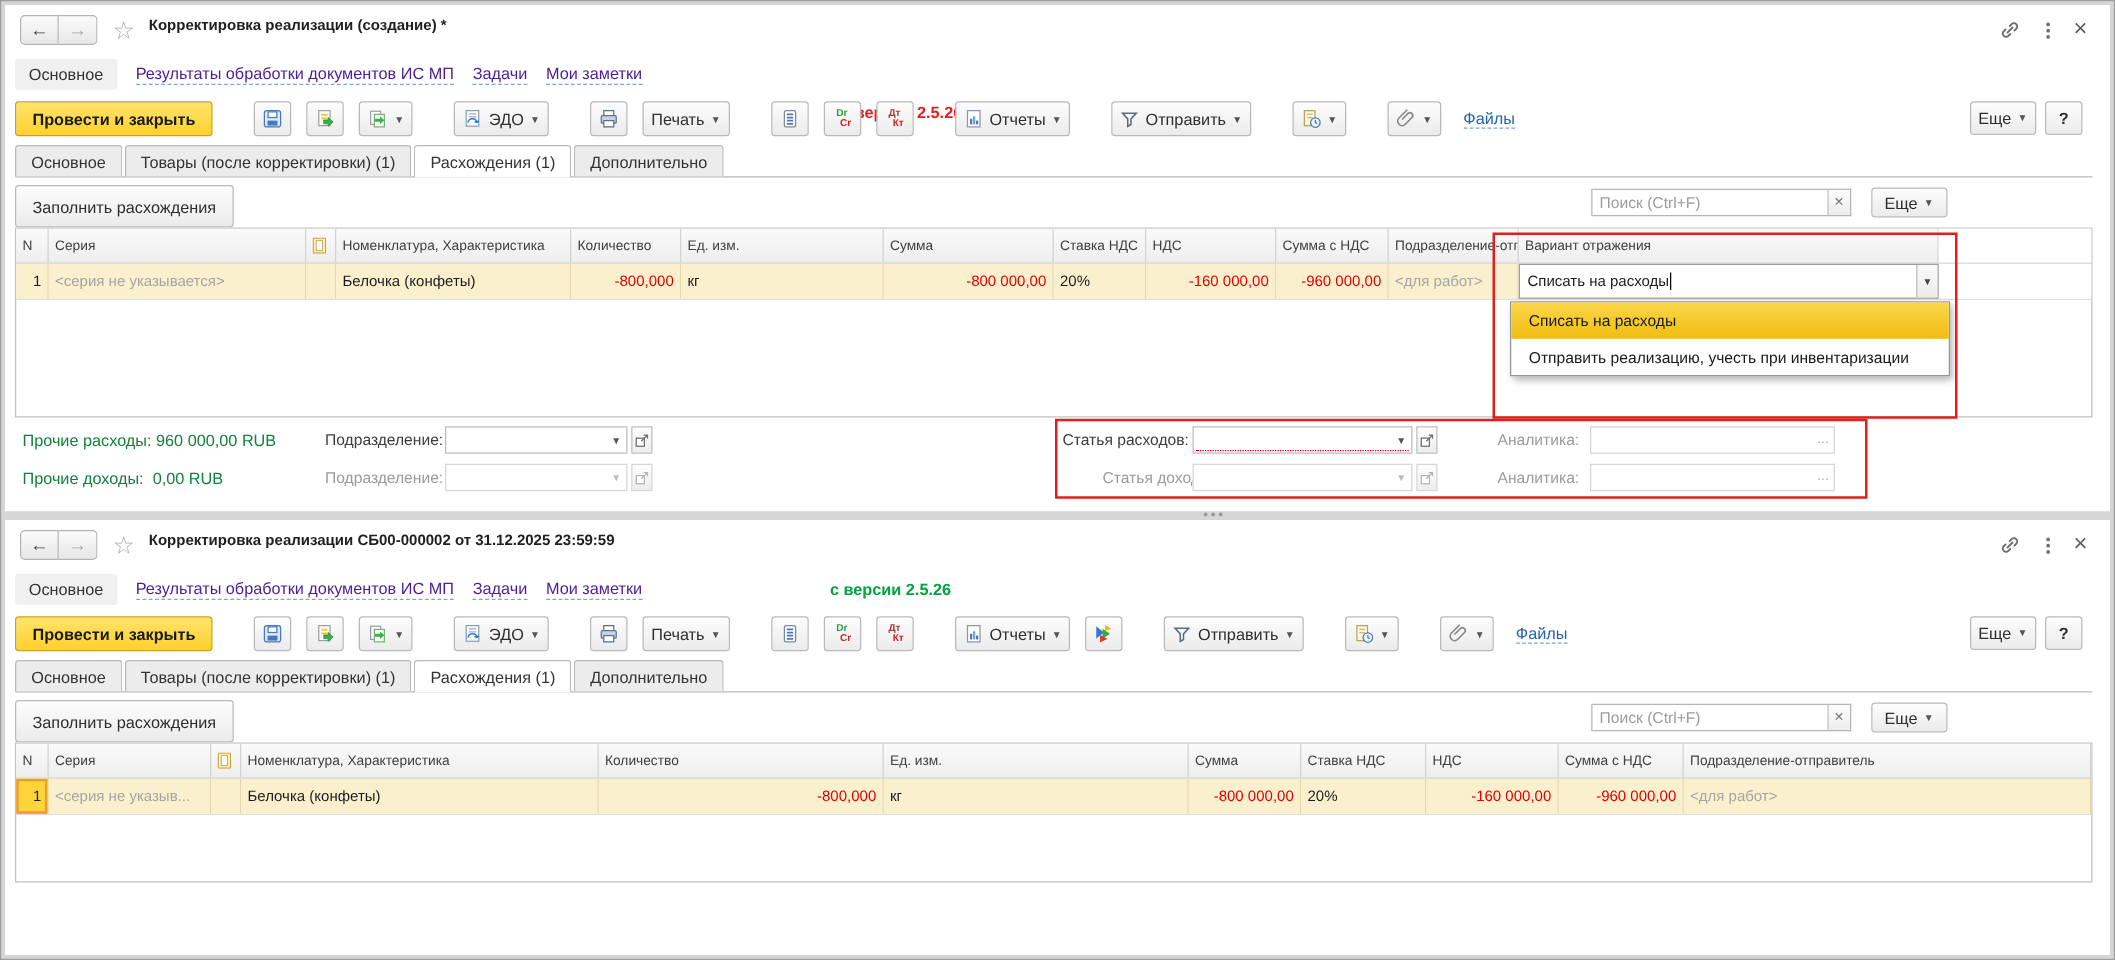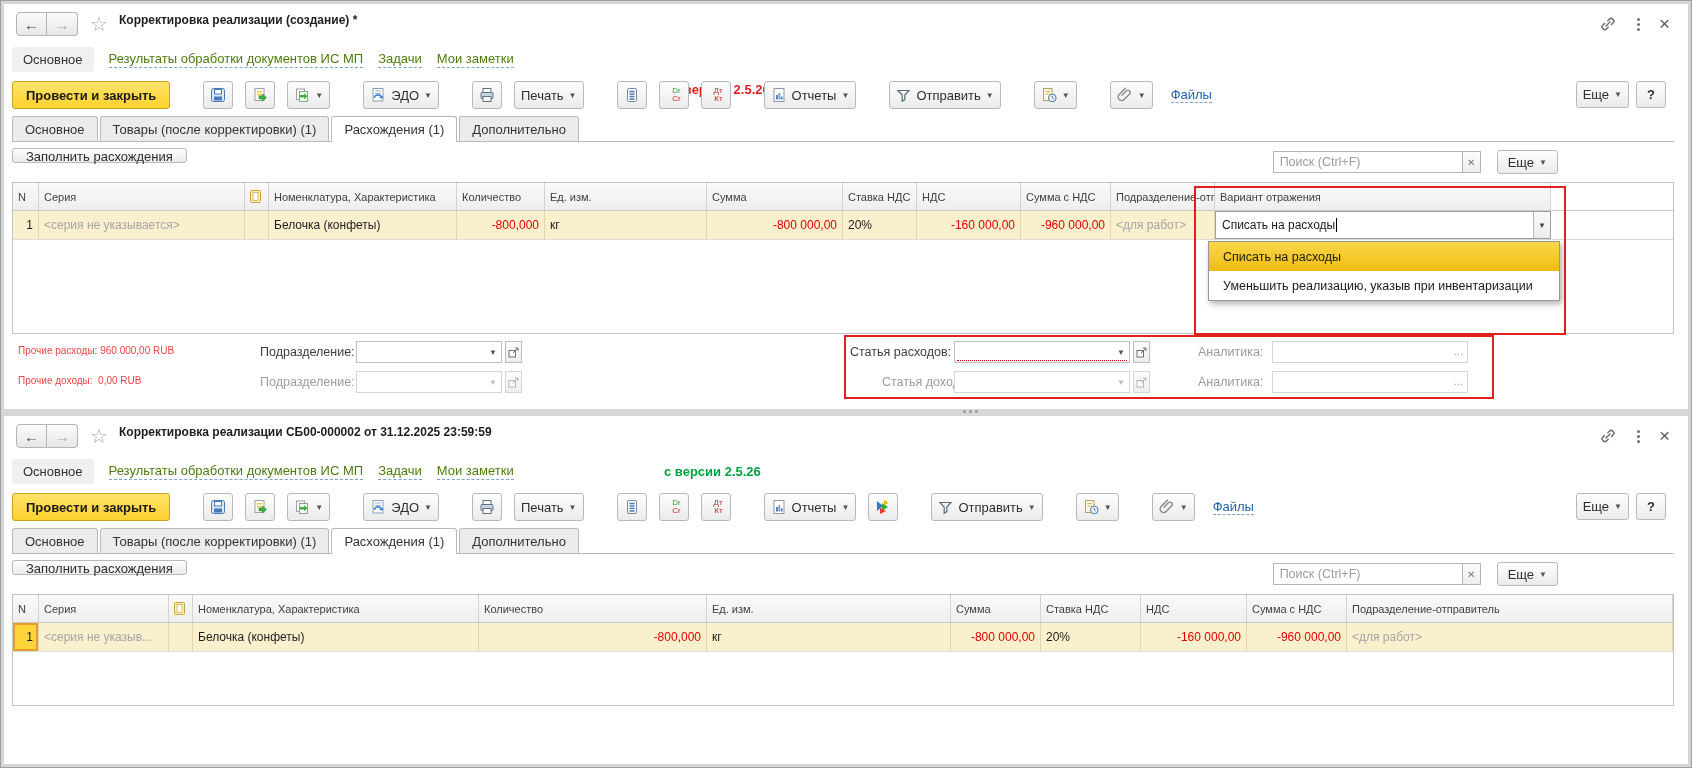--- a/index.html
+++ b/index.html
@@ -22,43 +22,43 @@
   .star { position:absolute; left:86px; top:8px; font-size:20px; color:#ababab; }
   .wtitle { position:absolute; left:115px; top:9px; font-size:12px; font-weight:bold; color:#1f1f1f; white-space:nowrap; }
   .wctl { position:absolute; right:18px; top:10px; display:flex; align-items:center; gap:17px; }
   .kebab { display:flex; flex-direction:column; gap:2px; padding:2px; }
   .kebab i { width:3px; height:3px; background:#6e6e6e; border-radius:50%; }
   .wclose { font-size:19px; color:#5c5c5c; line-height:14px; }
 
   
   .nav { position:absolute; left:8px; top:42px; height:26px; display:flex; align-items:center; gap:15px; font-size:13px; }
   .nav-active { background:#f0f0f0; border-radius:3px; padding:5px 11px; color:#333; }
-  .navlink { color:#4d7c0f; border-bottom:1px dashed #7ba4cf; cursor:pointer; padding-bottom:1px; white-space:nowrap; }
+  .navlink { color:#4c1d95; border-bottom:1px dashed #7ba4cf; cursor:pointer; padding-bottom:1px; white-space:nowrap; }
   .vnote { position:absolute; left:660px; top:48px; font-size:13px; font-weight:bold; }
   .vnote-red { color:#e01f1f;margin-top:30px; } .vnote-green { color:#00a33e; }
 
   
   .toolbar { position:absolute; left:8px; top:76px; height:30px; display:flex; align-items:center; gap:12px; }
   .gap { width:9px; }
   .btn-primary { height:28px; padding:0 13px; background:linear-gradient(#ffe36a,#ffd12e); border:1px solid #c9a21c; border-radius:3px; font-weight:bold; font-size:13px; color:#1a1a1a; cursor:pointer; }
   .tbtn { height:28px; min-width:30px; padding:0 6px; background:linear-gradient(#fdfdfd,#ebebeb); border:1px solid #b9b9b9; border-radius:3px; display:flex; align-items:center; justify-content:center; gap:5px; font-size:13px; color:#2e2e2e; cursor:pointer; }
   .caret { font-size:8px; color:#555; }
   .tb-right { position:absolute; right:22px; top:77px; display:flex; gap:7px; }
   .tb-right .tbtn { height:27px; }
   .lnk { font-size:13px; color:#2264ad; border-bottom:1px dashed #7ba4cf; margin-left:6px; cursor:pointer; }
-  .ic2 { font-size:8px; font-weight:normal; line-height:8px; text-align:right; }
+  .ic2 { font-size:8px; font-weight:bold; line-height:8px; text-align:center; }
 
   
   .tabs { position:absolute; left:8px; right:14px; top:112px; height:26px; display:flex; gap:2px; border-bottom:1px solid #b9b9b9; align-items:flex-end; }
   .tab { height:25px; padding:0 12px; display:flex; align-items:center; font-size:13px; color:#333; background:#ececec; border:1px solid #b9b9b9; border-bottom:none; border-radius:3px 3px 0 0; cursor:pointer; white-space:nowrap; }
   .tab.active { background:#fff; height:26px; margin-bottom:-1px; }
 
   
   .cmd { position:absolute; left:8px; top:144px; display:flex; gap:6px; }
-  .cmdbtn { height:15px; padding:0 13px; background:linear-gradient(#fdfdfd,#ebebeb); border:1px solid #b9b9b9; border-radius:3px; font-size:13px; color:#2e2e2e; cursor:pointer; }
+  .cmdbtn { height:34px; padding:0 13px; background:linear-gradient(#fdfdfd,#ebebeb); border:1px solid #b9b9b9; border-radius:3px; font-size:13px; color:#2e2e2e; cursor:pointer; }
   .searchrow { position:absolute; top:146px; right:130px; display:flex; align-items:center; }
   .searchinput { width:190px; height:22px; border:1px solid #b5b5b5; font-size:12.5px; padding:0 6px; color:#333; font-family:"Liberation Sans",sans-serif; }
   .searchinput::placeholder { color:#9c9c9c; }
   .sclear { width:18px; height:22px; border:1px solid #b5b5b5; border-left:none; background:linear-gradient(#fdfdfd,#ededed); font-size:10px; color:#777; cursor:pointer; }
   .smore { margin-left:16px; height:24px; padding:0 10px; background:linear-gradient(#fdfdfd,#ebebeb); border:1px solid #b9b9b9; border-radius:3px; font-size:13px; color:#2e2e2e; display:flex; align-items:center; gap:5px; cursor:pointer; }
 
   
   .grid { position:absolute; left:8px; right:14px; top:178px; border:1px solid #c2c2c2; background:#fff; }
   .grid-top { height:152px; } .grid-bottom { height:112px; }
   .gh { display:flex; height:28px; background:linear-gradient(#fafafa,#eeeeee); border-bottom:1px solid #c9c9c9; font-size:11px; color:#3f3f3f; }
@@ -91,21 +91,21 @@
   .popup-item { height:29px; display:flex; align-items:center; padding-left:14px; font-size:12.5px; color:#1a1a1a; cursor:pointer; white-space:nowrap; }
   .popup-item.sel { background:linear-gradient(#fbd74a,#f1bc12); }
 
   
   .redrect { position:absolute; border:2px solid #e01f1f; z-index:6; pointer-events:none; }
   .rr1 { left:1190px; top:182px; width:372px; height:149px; }
   .rr2 { left:840px; top:331px; width:650px; height:64px; }
 
   
   .frow { position:absolute; left:0; right:0; height:24px; }
-  .ftext { position:absolute; font-size:10px; color:#ef4444; white-space:nowrap; }
+  .ftext { position:absolute; font-size:13px; color:#15803d; white-space:nowrap; }
   .flabel { position:absolute; font-size:12.5px; color:#3d3d3d; white-space:nowrap; }
   .flabel.dis { color:#9b9b9b; }
   .field { position:absolute; height:22px; border:1px solid #bdbdbd; background:#fff; }
   .field.dis { border-color:#d6d6d6; }
   .field .fi-caret { position:absolute; right:0; top:0; bottom:0; width:16px; display:flex; align-items:center; justify-content:center; font-size:8px; color:#555; cursor:pointer; }
   .field.dis .fi-caret { color:#bcbcbc; }
   .field.required::after { content:""; position:absolute; left:2px; right:2px; bottom:1px; border-bottom:1px dotted #cc0000; }
   .fi-dots { position:absolute; right:4px; top:3px; font-size:11px; color:#a9a9a9; cursor:pointer; }
   .openbtn { position:absolute; width:17px; height:22px; border:1px solid #bdbdbd; background:linear-gradient(#fdfdfd,#ededed); display:flex; align-items:center; justify-content:center; cursor:pointer; }
   .openbtn.dis { border-color:#d6d6d6; }
@@ -333,21 +333,21 @@
             <span class="etext">Списать на расходы</span>
             <span class="tcaret"></span>
             <span class="ddbtn">▼</span>
           </div>
         <div class="gc c-fill"></div>
       </div>
     </div>
 
     <div class="popup">
       <div class="popup-item sel">Списать на расходы</div>
-      <div class="popup-item">Уменьшить реализацию, указыв при инвентаризации</div>
+      <div class="popup-item">Отправить реализацию, учесть при инвентаризации</div>
     </div>
 
     <div class="redrect rr1"></div>
     <div class="redrect rr2"></div>
 
     <div class="frow" style="top:337px;">
       <span class="ftext" style="left:14px; top:4px;"><span>Прочие расходы:</span> <span>960 000,00 RUB</span></span>
       <span class="flabel" style="left:256px; top:4px;">Подразделение:</span>
       <span class="field" style="left:352px; width:146px;">
           <span class="fi-caret">▼</span>

